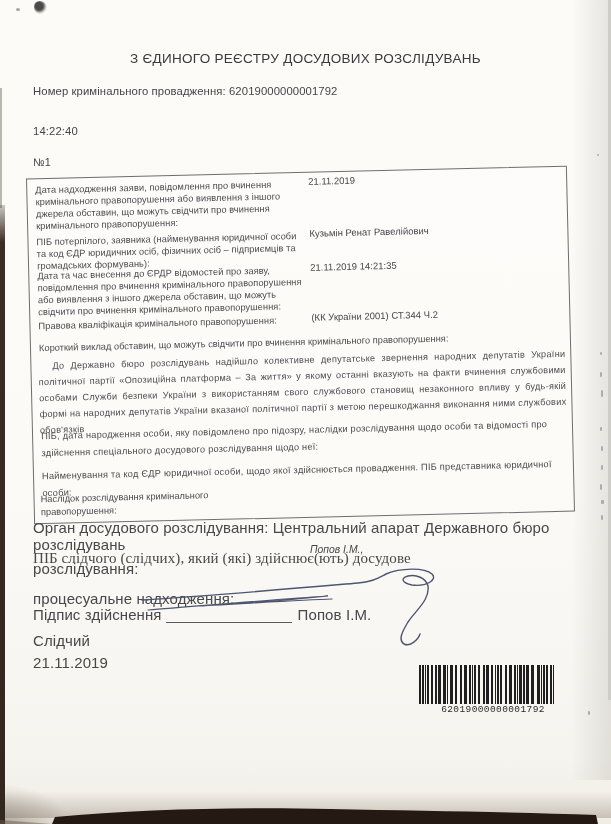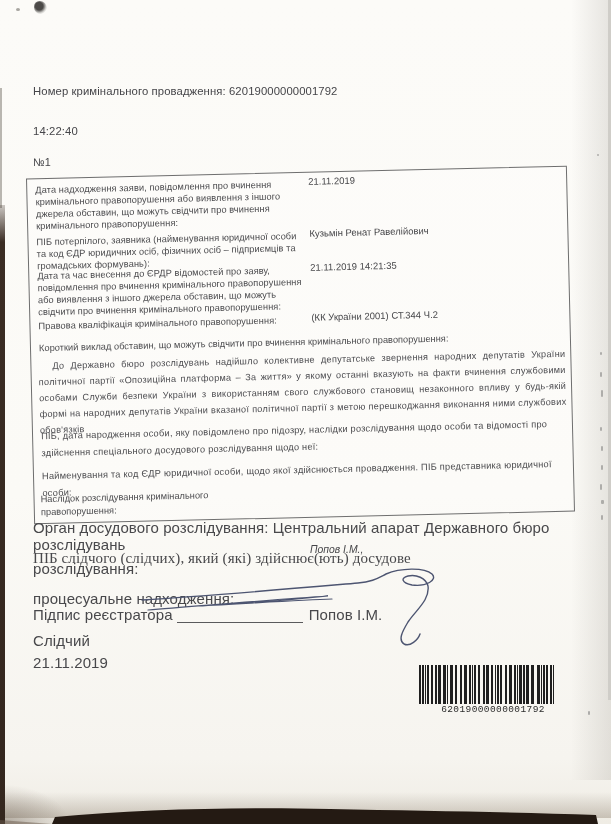--- a/index.html
+++ b/index.html
@@ -68,20 +68,21 @@
   .barcode-num{position:absolute;left:419px;top:704px;width:148px;text-align:center;
     font-family:"Liberation Mono","DejaVu Sans Mono",monospace;font-size:9.5px;
     color:#2b2b2b;letter-spacing:.4px;}
 </style>
 </head>
 <body>
 
 <div class="photo">
   <div class="page">
 
+    <div class="hdr" style="top:51px;">З ЄДИНОГО РЕЄСТРУ ДОСУДОВИХ РОЗСЛІДУВАНЬ</div>
 
     <div class="meta" style="top:85px;">Номер кримінального провадження: 62019000000001792</div>
     <div class="meta" style="top:125px;">14:22:40</div>
 
     <div class="meta" style="top:156px;font-size:10.8px;">№1</div>
 
     <div class="table">
       <div class="tlabel" style="top:5px;">Дата надходження заяви, повідомлення про вчинення кримінального правопорушення або виявлення з іншого джерела обставин, що можуть свідчити про вчинення кримінального правопорушення:</div>
       <div class="tvalue" style="top:3px;">21.11.2019</div>
 
@@ -104,21 +105,21 @@
 
     <div class="ft" style="top:519px;">Орган досудового розслідування: Центральний апарат Державного бюро розслідувань</div>
 
     <div class="ft" style="top:550px;font-family:Liberation Serif, serif;">ПІБ слідчого (слідчих), який (які) здійснює(ють) досудове</div>
     <div class="ftval" style="left:310px;top:544px;">Попов І.М.,</div>
     <div class="ft" style="top:560px;">розслідування:</div>
 
     <div class="ft" style="top:590px;">процесуальне надходження:</div>
 
     <div class="ft" style="top:606px;">
-      <span>Підпис реєстратора</span><span class="sigline"></span><span>Попов І.М.</span>
+      <span>Підпис здійснення</span><span class="sigline"></span><span>Попов І.М.</span>
     </div>
 
     <div class="ft" style="top:632px;">Слідчий</div>
     <div class="ft" style="top:654px;">21.11.2019</div>
 
     <svg class="signature" viewBox="0 0 345 100" fill="none">
       <path d="M 22 34 C 90 30 180 22 238 17 C 252 16 258 12 266 8 C 280 2 304 1 312 8
                C 318 14 306 21 292 19 C 282 17 280 12 288 10 C 296 8 306 12 308 20
                C 310 34 296 44 288 56 C 282 66 278 74 284 78 C 290 81 298 74 300 68" stroke="#4d5571" stroke-width="1.4" stroke-linecap="round"></path>
       <path d="M 28 44 C 80 40 160 33 208 30 C 170 34 120 38 78 40 C 120 38 180 34 212 33" stroke="#4d5571" stroke-width="1.2" stroke-linecap="round"></path>

